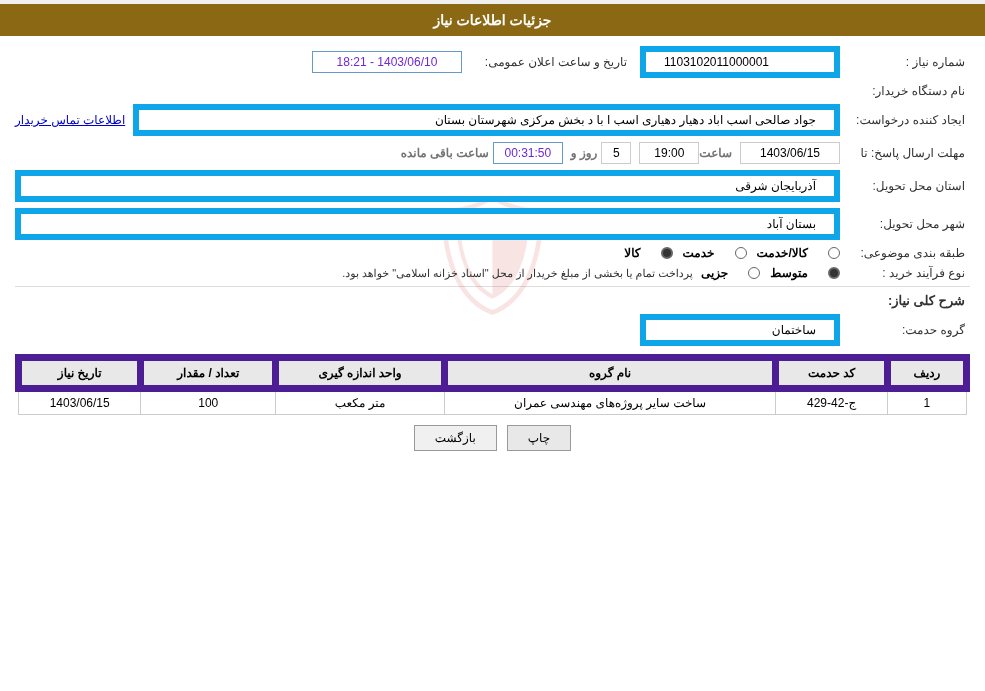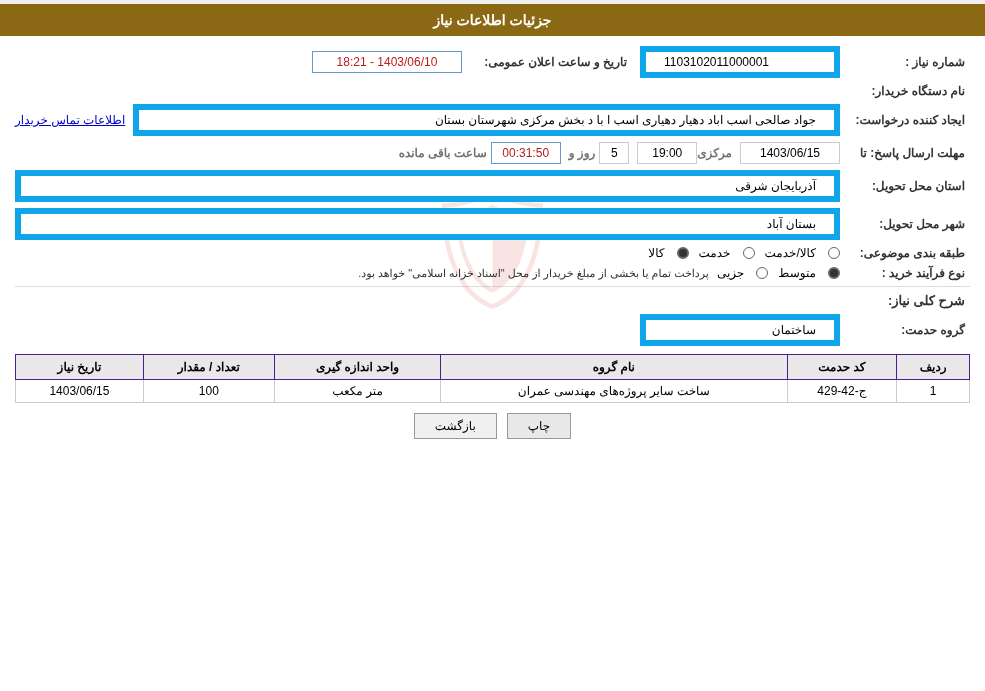--- a/index.html
+++ b/index.html
@@ -21,21 +21,21 @@
       text-align: center;
       padding: 8px 10px;
       font-size: 14px;
       font-weight: bold;
     }
     .content {
       padding: 10px 15px;
     }
     .info-label {
       color: #333;
-      font-weight: bold;
+      font-weight: normal;
       white-space: nowrap;
       min-width: 130px;
       text-align: right;
       padding-right: 5px;
     }
     .info-value {
       border: 6px solid #0ea5e9;
       background: #fff;
       padding: 3px 18px;
       min-height: 22px;
@@ -48,21 +48,21 @@
     }
     .date-box {
       border: 1px solid #ccc;
       padding: 3px 6px;
       background: #fff;
       min-width: 90px;
       text-align: center;
     }
     .date-box.blue {
       border: 1px solid #6699cc;
-      color: #b91c1c;
+      color: #6d28d9;
     }
     .small-label {
       font-weight: bold;
       color: #737373;
       white-space: nowrap;
     }
     .contact-link {
       color: #0000cc;
       text-decoration: underline;
       cursor: pointer;
@@ -78,21 +78,22 @@
       margin: 8px 0 6px 0;
     }
     .radio-group {
       display: flex;
       align-items: center;
       gap: 10px;
     }
     .radio-item {
       display: flex;
       align-items: center;
-      gap: 12px;
+      gap: 20px;
+      font-weight: bold;
     }
     .radio-circle {
       width: 12px;
       height: 12px;
       border-radius: 50%;
       border: 1px solid #666;
       display: inline-block;
     }
     .radio-circle.selected {
       background: #333;
@@ -101,21 +102,21 @@
     .table-wrap {
       margin: 8px 0;
     }
     table {
       width: 100%;
       border-collapse: collapse;
       font-size: 12px;
     }
     table th {
       background: #e8e8e8;
-      border: 1px solid #4c1d95;
+      border: 7px solid #4c1d95;
       padding: 5px 8px;
       text-align: center;
       font-weight: bold;
     }
     table td {
       border: 1px solid #ccc;
       padding: 4px 8px;
       text-align: center;
     }
     .buyer-desc-box {
@@ -204,21 +205,21 @@
       <span class="info-label">ایجاد کننده درخواست:</span>
       <div class="info-value" style="flex:1;">جواد صالحی اسب اباد دهیار دهیاری اسب ا با د بخش مرکزی شهرستان بستان</div>
       <div class="spacer"></div>
       <span class="contact-link">اطلاعات تماس خریدار</span>
     </div>
 
     <div class="full-row z1" style="flex-wrap:wrap;">
       <span class="info-label">مهلت ارسال پاسخ: تا</span>
       <div class="date-box" style="min-width:100px;">1403/06/15</div>
       <div class="spacer"></div>
-      <span class="small-label">مرکزی</span>
+      <span class="small-label">ساعت</span>
       <div class="date-box" style="min-width:60px;">19:00</div>
       <div class="spacer"></div>
       <div class="date-box" style="min-width:30px;">5</div>
       <span class="small-label" style="margin-right:4px;">روز و</span>
       <div class="spacer"></div>
       <div class="date-box blue" style="min-width:70px;">00:31:50</div>
       <span class="small-label" style="margin-right:4px;">ساعت باقی مانده</span>
     </div>
 
     <div class="full-row z1">

